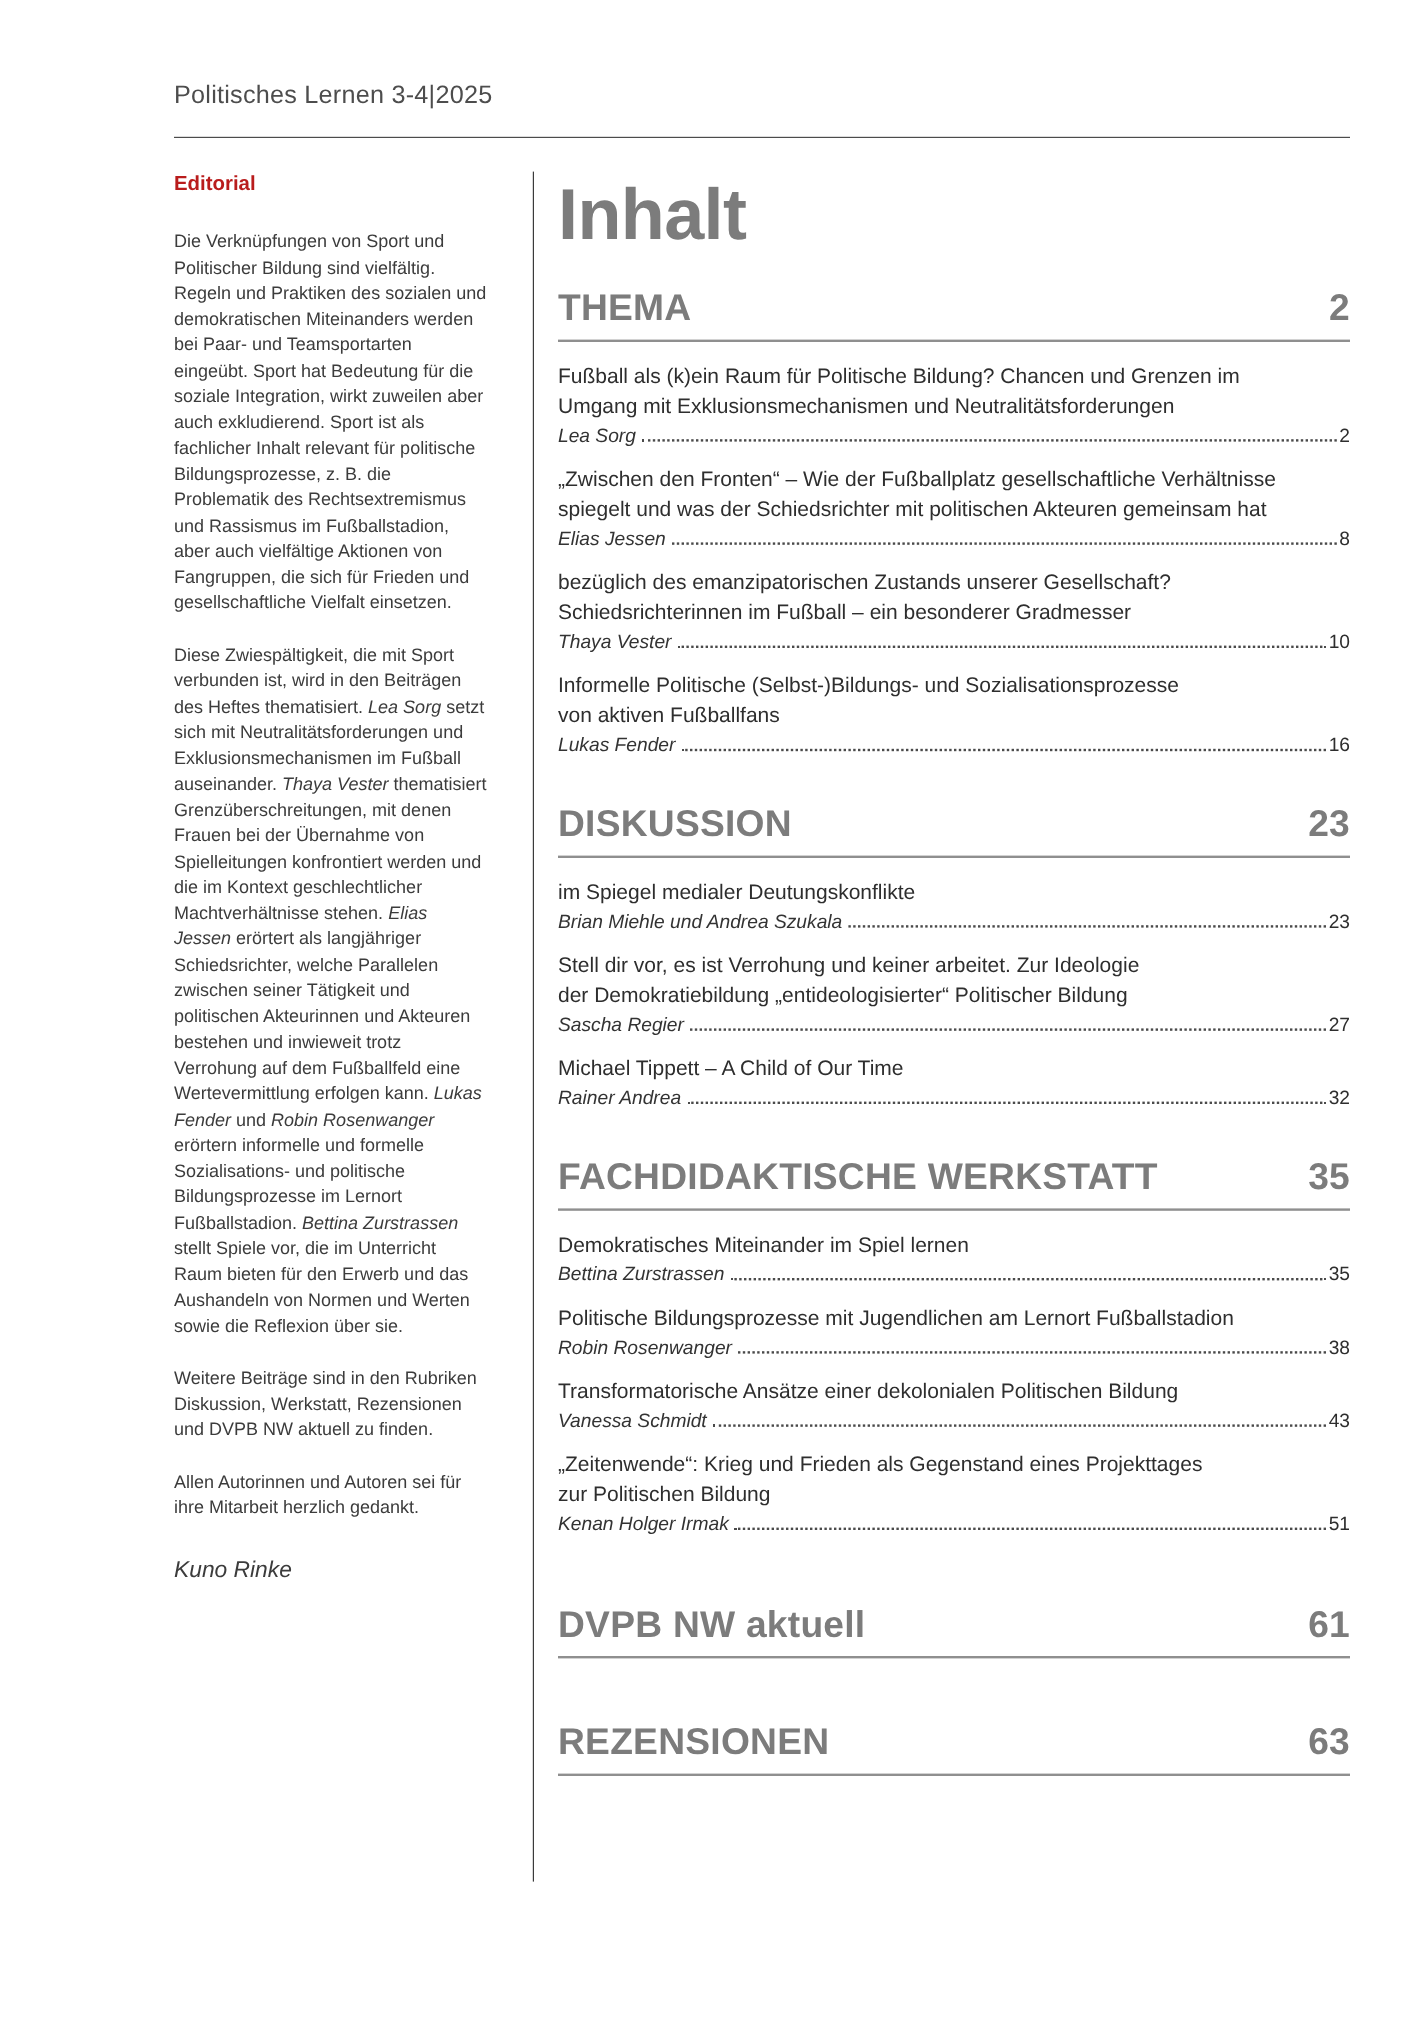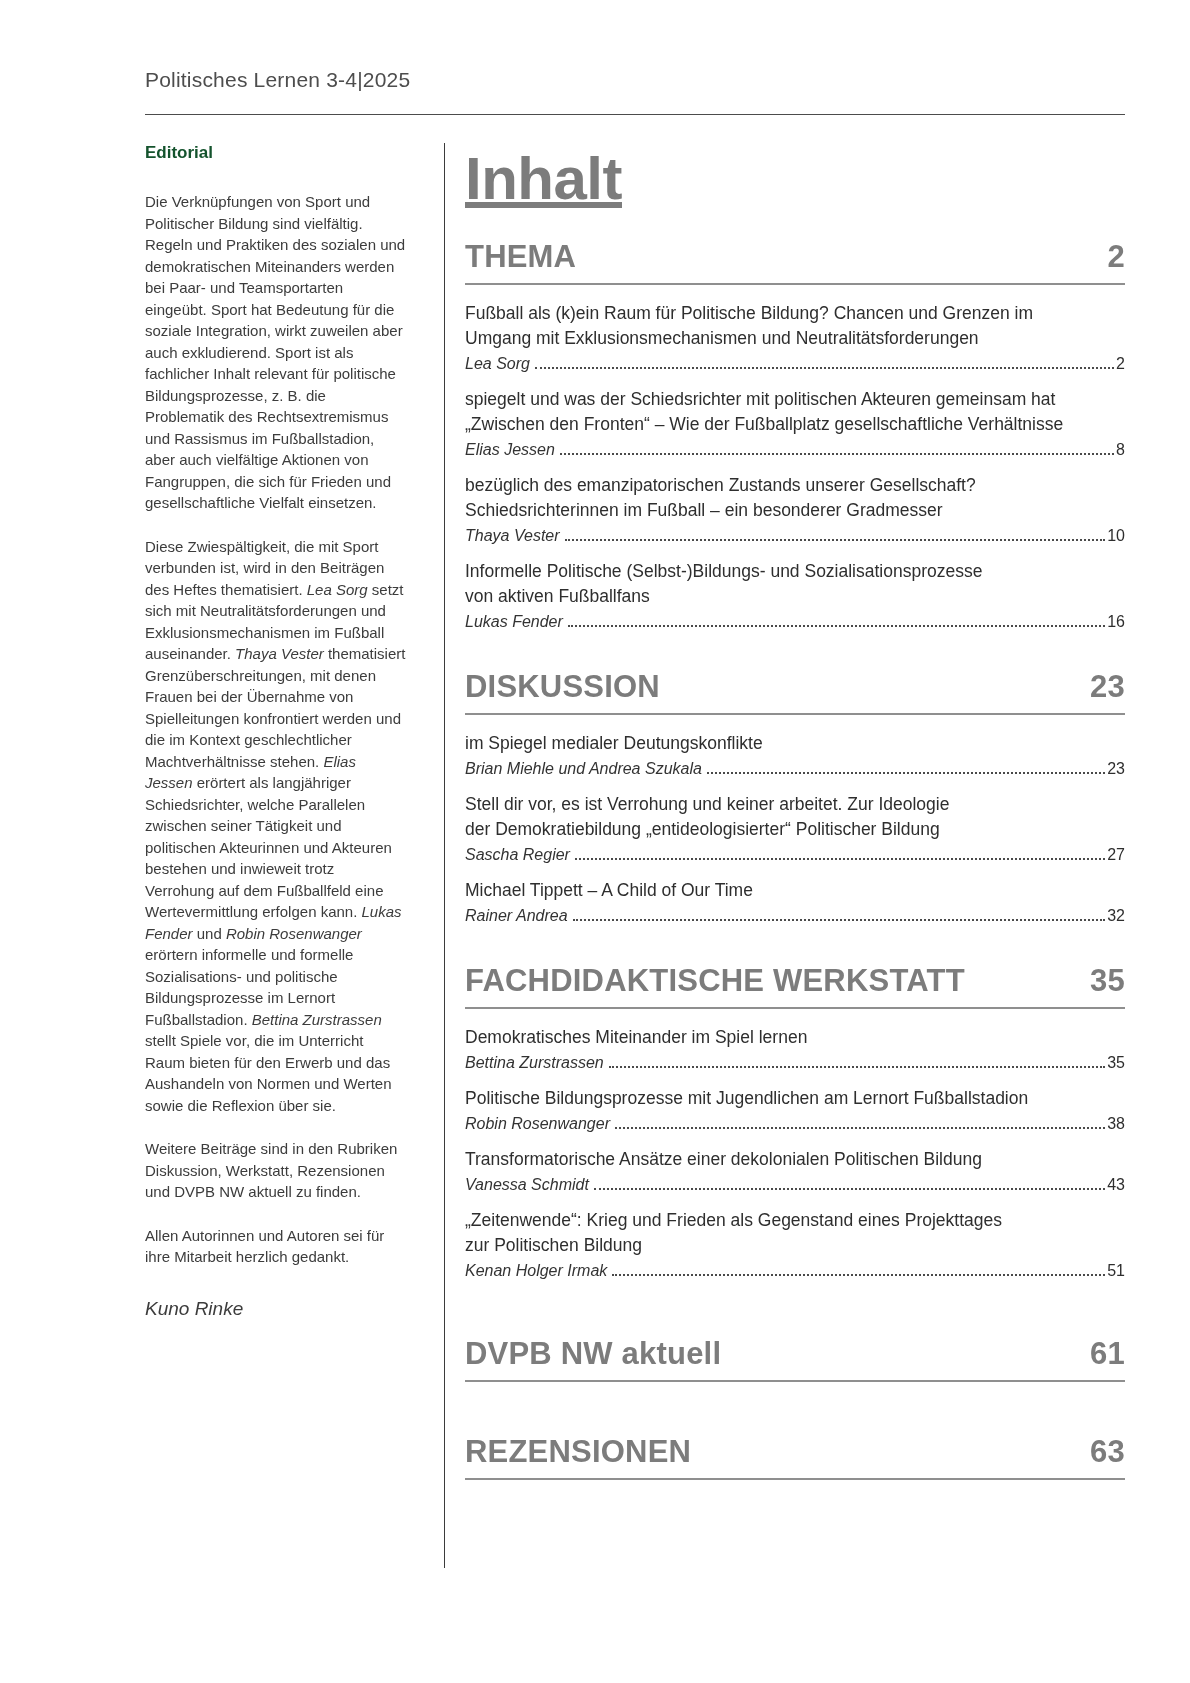--- a/index.html
+++ b/index.html
@@ -16,27 +16,27 @@
   .journal-title { font-size: 21px; color: #4d4d4d; letter-spacing: 0.2px; }
   .header-rule { border: none; border-top: 1px solid #4c4c4c; margin-top: 22px; }
 
   
   .columns { display: flex; margin-top: 28px; }
   .editorial-col { width: 262px; flex: 0 0 262px; }
   .divider { width: 1px; background: #3b3b3b; margin-left: 37px; height: 1425px; flex: 0 0 1px; }
   .toc-col { flex: 1; padding-left: 20px; }
 
   
-  .editorial-heading { font-size: 17px; font-weight: 700; color: #14532d; margin-bottom: 28px; }
+  .editorial-heading { font-size: 17px; font-weight: 700; color: #b91c1c; margin-bottom: 28px; }
   .para { font-size: 15px; line-height: 21.5px; color: #3c3c3c; margin-bottom: 22px; }
   .para em { font-style: italic; }
   .signature { font-size: 19px; font-style: italic; color: #3c3c3c; margin-top: 30px; }
 
   
-  .toc-title { font-size: 60px; font-weight: 700; color: #7c7c7c; line-height: 1; margin: 6px 0 30px 0; letter-spacing: -0.5px; text-decoration: underline; }
+  .toc-title { font-size: 60px; font-weight: 700; color: #7c7c7c; line-height: 1; margin: 6px 0 30px 0; letter-spacing: -0.5px; }
   .toc-section { margin-top: 34px; }
   .toc-section:first-of-type { margin-top: 0; }
   .sec-head { display: flex; justify-content: space-between; align-items: center; }
   .sec-label, .sec-page { font-size: 31px; font-weight: 700; color: #7c7c7c; letter-spacing: 0.2px; }
   .sec-rule { border-bottom: 2px solid #8f8f8f; margin-top: 8px; margin-bottom: 16px; }
   .toc-section.empty { margin-top: 52px; }
   .toc-section.empty .sec-rule { margin-bottom: 0; }
   .entry { margin-bottom: 10px; }
   .entry-title { font-size: 17.5px; color: #2e2e2e; line-height: 25px; }
   .entry-byline { display: flex; align-items: baseline; font-size: 16px; color: #333; line-height: 26px; }
@@ -81,22 +81,22 @@
             <div class="entry">
               <div class="entry-title">Fußball als (k)ein Raum für Politische Bildung? Chancen und Grenzen im</div>
               <div class="entry-title">Umgang mit Exklusionsmechanismen und Neutralitätsforderungen</div>
               <div class="entry-byline">
                 <span class="entry-author">Lea Sorg</span>
                 <span class="leader"></span>
                 <span class="entry-page">2</span>
               </div>
             </div>
             <div class="entry">
+              <div class="entry-title">„Zwischen den Fronten“ – Wie der Fußballplatz gesellschaftliche Verhältnisse</div>
               <div class="entry-title">spiegelt und was der Schiedsrichter mit politischen Akteuren gemeinsam hat</div>
-              <div class="entry-title">„Zwischen den Fronten“ – Wie der Fußballplatz gesellschaftliche Verhältnisse</div>
               <div class="entry-byline">
                 <span class="entry-author">Elias Jessen</span>
                 <span class="leader"></span>
                 <span class="entry-page">8</span>
               </div>
             </div>
             <div class="entry">
               <div class="entry-title">bezüglich des emanzipatorischen Zustands unserer Gesellschaft?</div>
               <div class="entry-title">Schiedsrichterinnen im Fußball – ein besonderer Gradmesser</div>
               <div class="entry-byline">

